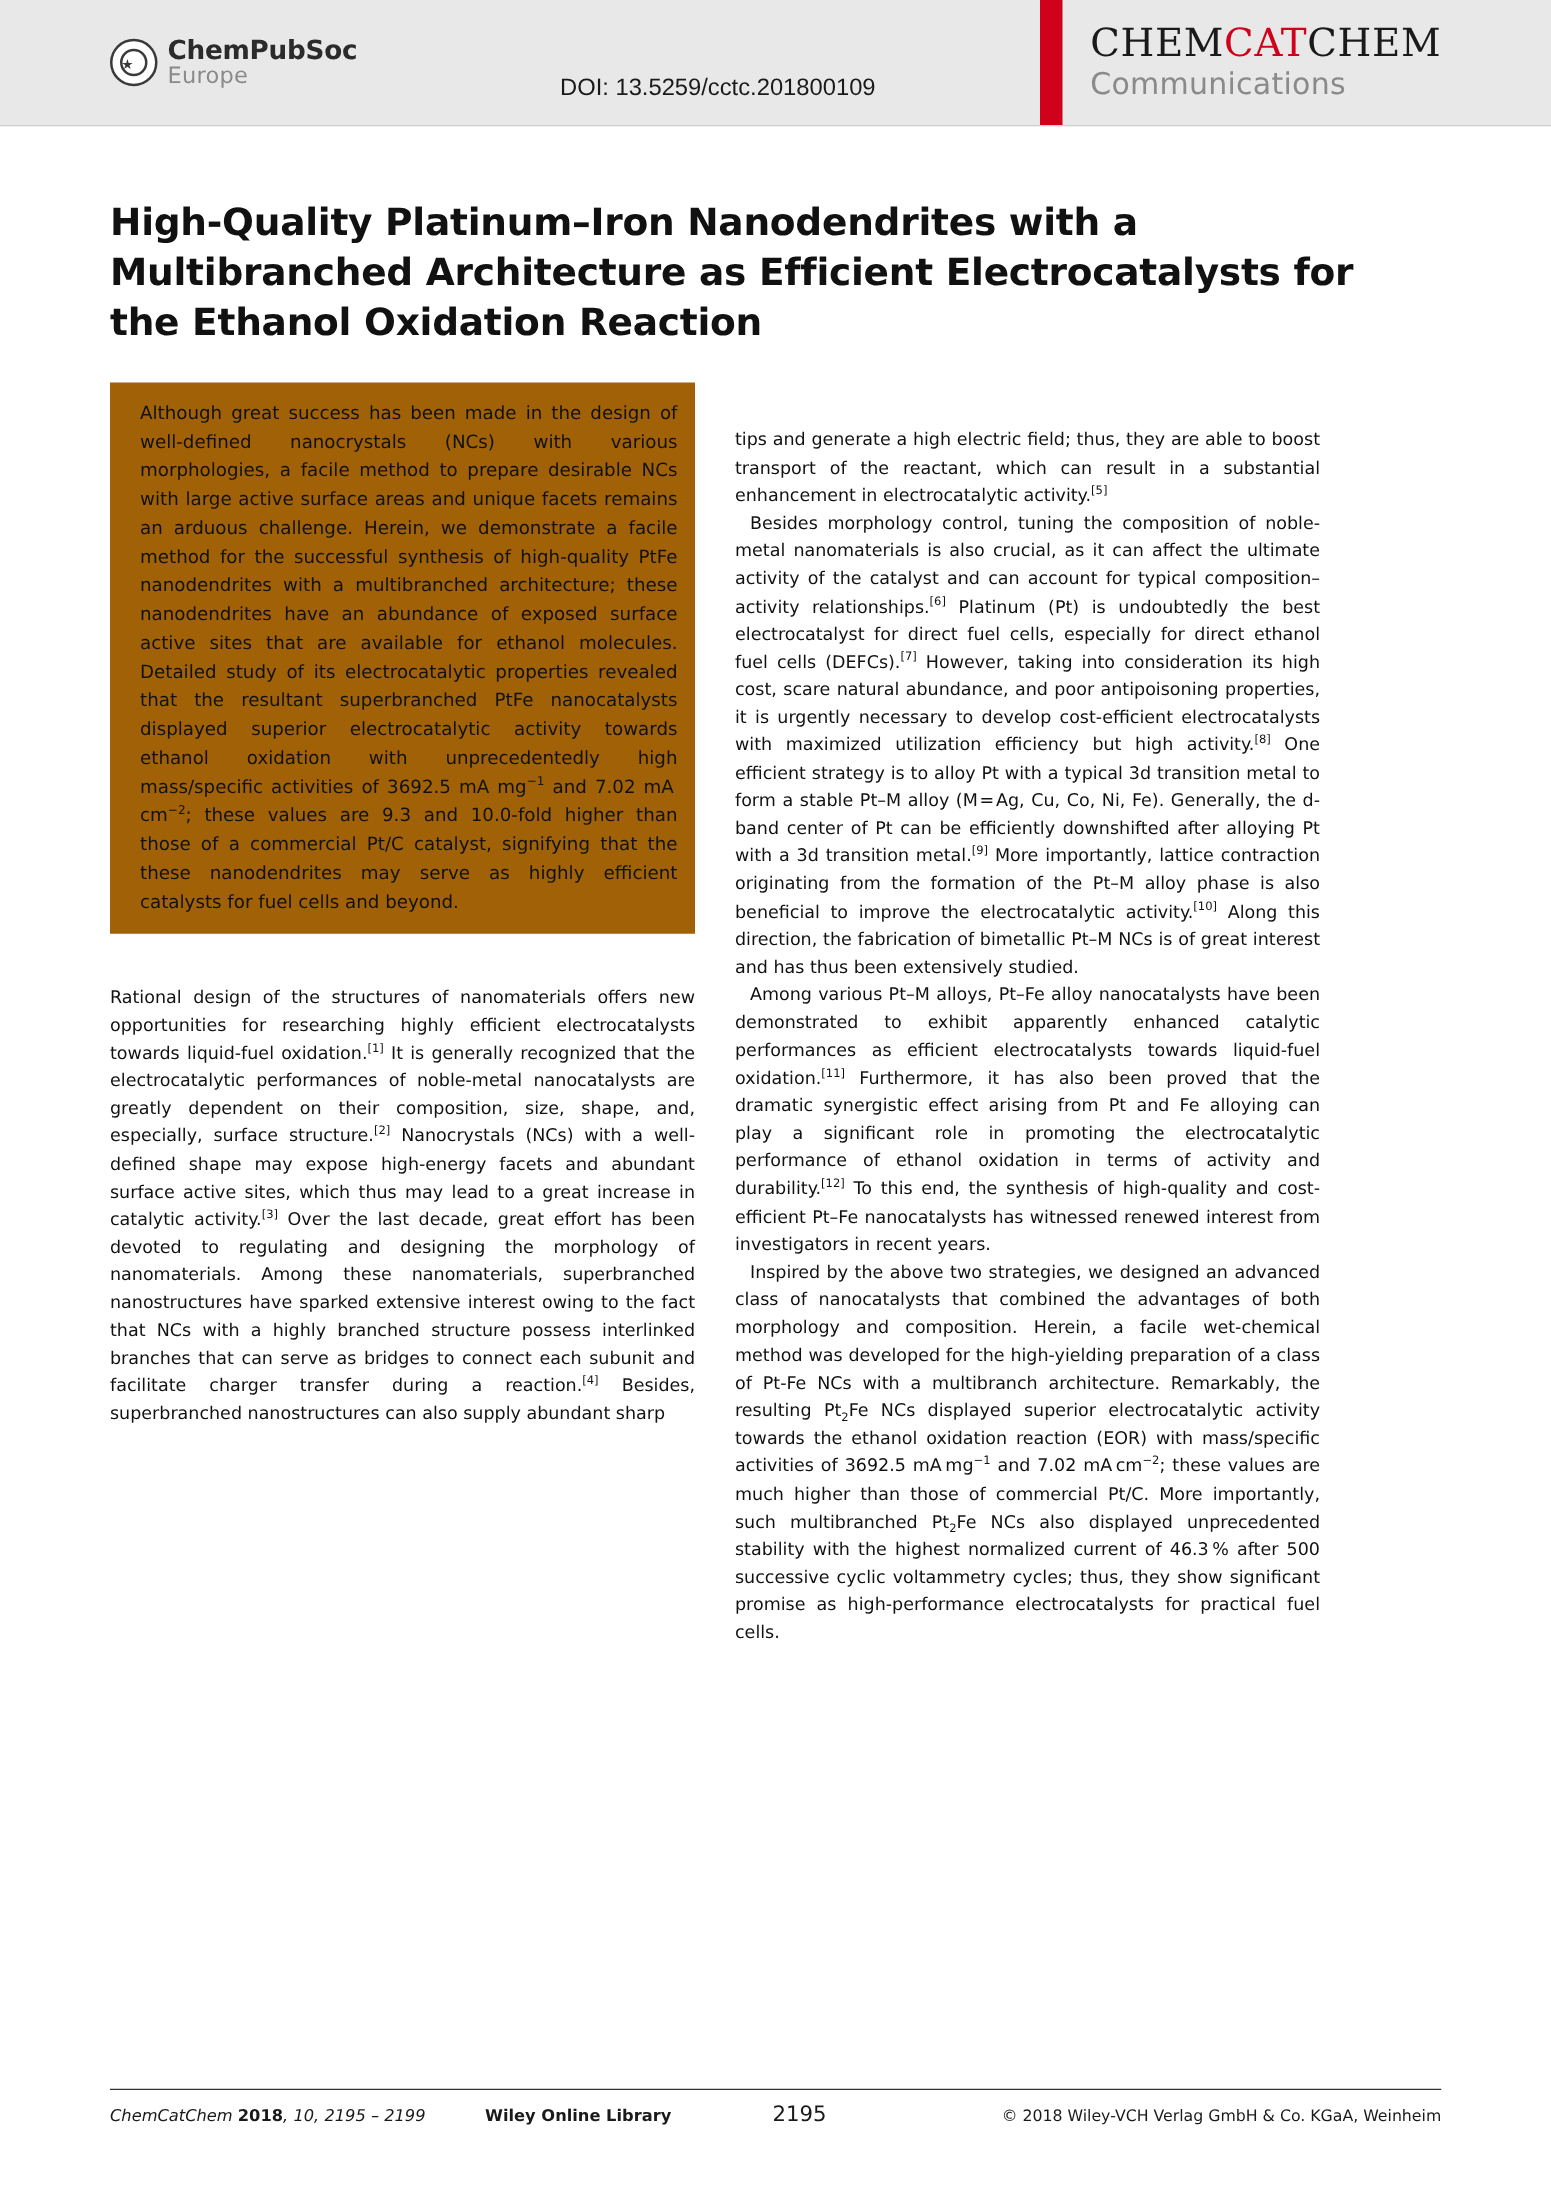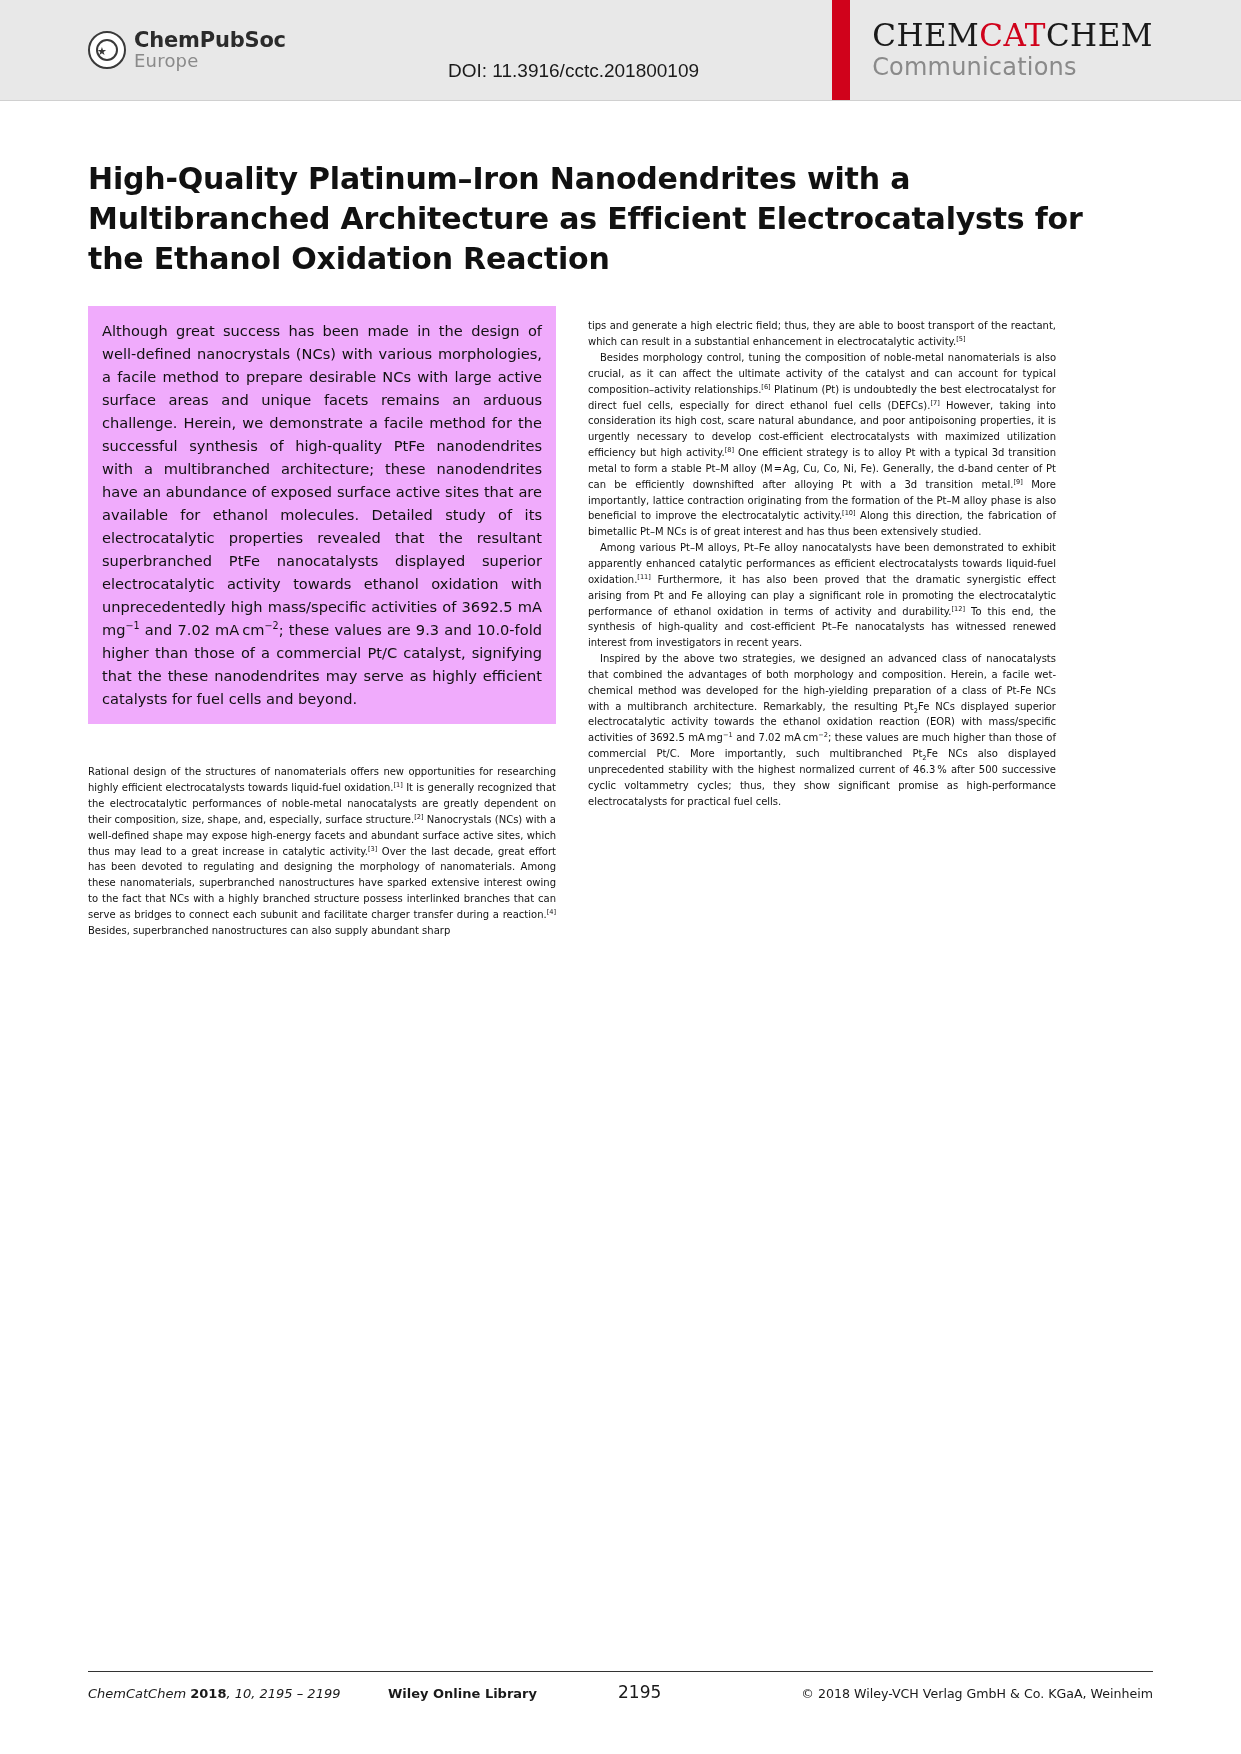--- a/index.html
+++ b/index.html
@@ -119,37 +119,37 @@
     line-height: 1.42;
     color: #111111;
   }
   sup { font-size: 0.66em; vertical-align: super; line-height: 0; }
   sub { font-size: 0.66em; vertical-align: sub; line-height: 0; }
 
   
   .abstract {
     margin-top: 26px;
     width: 468px;
-    background: #f0abfc;
-    padding: 13px 14px 14px 14px;
+    background: #a16207;
+    padding: 13px 14px 14px 24px;
     box-sizing: border-box;
     font-size: 14.6px;
     line-height: 1.58;
     text-align: justify;
     color: #111111;
   }
 
   
   .columns {
     position: relative;
     margin-top: 0;
   }
   .col {
     width: 468px;
-    font-size: 10px;
+    font-size: 14px;
     line-height: 1.585;
     text-align: justify;
     color: #111111;
   }
   .col-left {
     position: absolute;
     left: 0;
     top: 0;
   }
   .col-right {
@@ -184,21 +184,21 @@
 
 <div class="header">
   <div class="logo-block">
     <div class="logo-mark"></div>
     <div>
       <div class="logo-text-main">ChemPubSoc</div>
       <div class="logo-text-sub">Europe</div>
     </div>
   </div>
 
-  <div class="doi">DOI: 11.3916/cctc.201800109</div>
+  <div class="doi">DOI: 13.5259/cctc.201800109</div>
 
   <div class="brand-right">
     <div class="brand-bar"></div>
     <div>
       <div class="brand-title"><span>CHEM</span><span class="cat">CAT</span><span>CHEM</span></div>
       <div class="brand-sub">Communications</div>
     </div>
   </div>
 </div>
 

